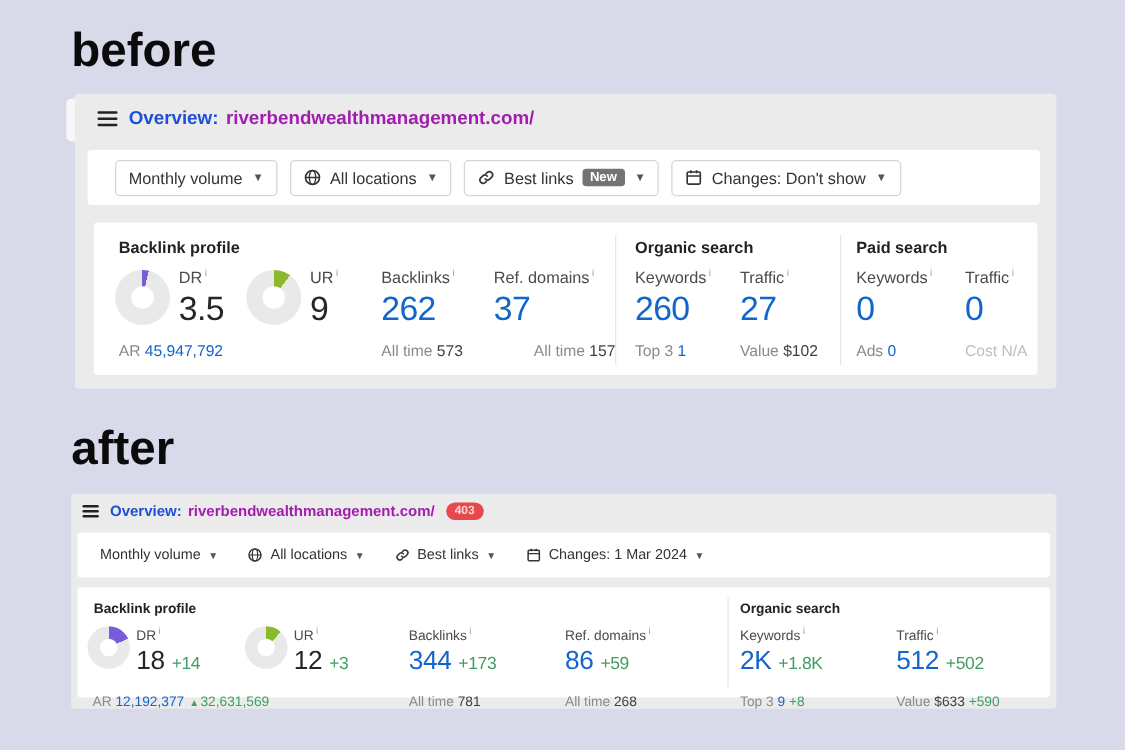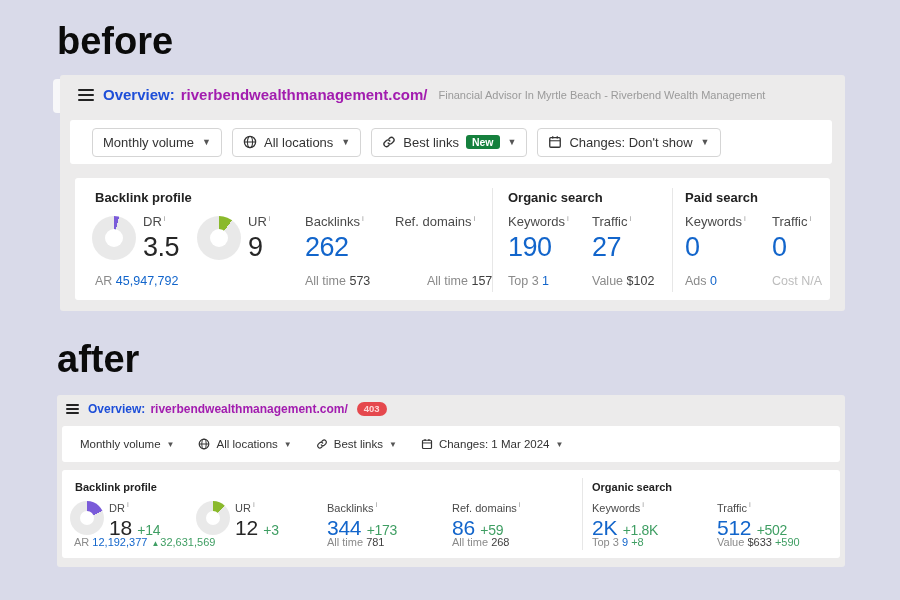--- a/index.html
+++ b/index.html
@@ -30,38 +30,38 @@
 
   
   .toolbar{display:flex;align-items:center;height:100%;}
   .btn{display:inline-flex;align-items:center;gap:7px;background:#fff;
     border:1px solid #d5d5d5;border-radius:4px;height:27px;padding:0 10px;
     font-size:13px;color:#333;white-space:nowrap;cursor:pointer;}
   .btn .caret{font-size:9px;color:#555;margin-left:1px;}
   .btn-plain{display:inline-flex;align-items:center;gap:6px;background:transparent;
     border:none;font-size:11.5px;color:#333;white-space:nowrap;cursor:pointer;padding:0;}
   .btn-plain .caret{font-size:8px;color:#555;}
-  .badge-new{background:#15803d;color:#fff;font-size:10.5px;font-weight:700;
+  .badge-new{background:#737373;color:#fff;font-size:10.5px;font-weight:700;
     padding:2px 6px;border-radius:3px;line-height:1;}
   .icon-svg{display:inline-block;vertical-align:middle;}
 
   
   .mcol{position:absolute;white-space:nowrap;}
   .mlabel{font-size:13px;color:#4a4a4a;}
   .mlabel-sm{font-size:11px;color:#4a4a4a;}
   .info::after{content:"i";font-size:8px;color:#a0a0a0;vertical-align:super;margin-left:2px;}
   .mvalue{font-size:27px;color:#262626;letter-spacing:-0.5px;margin-top:3px;}
   .mvalue-sm{font-size:21px;color:#262626;letter-spacing:-0.3px;margin-top:2px;}
   .blue{color:#1265cb;}
   .green{color:#3f9e63;}
   .gray{color:#8a8a8a;}
   .dark{color:#3f3f3f;}
   .lightgray{color:#bdbdbd;}
   .msub{font-size:12.5px;margin-top:0;}
-  .msub-sm{font-size:11px;}
+  .msub-sm{font-size:11px;margin-top:20px;}
   .sec-title{font-size:13px;font-weight:700;color:#222;}
   .sec-title-sm{font-size:11px;font-weight:700;color:#222;}
   .vdiv{position:absolute;width:1px;background:#e7e7e7;}
   .delta-sm{font-size:14px;}
 
   
   .gauge{position:absolute;border-radius:50%;}
   .gauge .hole{position:absolute;background:#fff;border-radius:50%;}
   .g44{width:44px;height:44px;}
   .g44 .hole{inset:13px;}
@@ -79,21 +79,20 @@
 <div class="panel" style="left:60px;top:75px;width:785px;height:236px;">
 
   <div class="hdr" style="left:18px;top:11px;font-size:15px;">
     <span class="burger">
         <i></i>
         <i></i>
         <i></i>
       </span>
     <span class="title">Overview:</span>
     <span class="domain" style="margin-left:-3px;">riverbendwealthmanagement.com/</span>
-    <span class="subtitle" style="font-size:11px;margin-left:2px;">Financial Advisor In Myrtle Beach - Riverbend Wealth Management</span>
   </div>
 
   <div class="white-row" style="left:10px;top:45px;width:762px;height:44px;">
     <div class="toolbar" style="padding-left:22px;gap:10px;">
       <span class="btn">
         <span>Monthly volume</span>
         <span class="caret">▼</span>
       </span>
       <span class="btn">
         <svg class="icon-svg" width="14" height="14" viewBox="0 0 16 16">
@@ -158,29 +157,30 @@
       <div class="mlabel info"><span>Backlinks</span></div>
       <div class="mvalue blue">262</div>
     </div>
     <div class="mcol msub" style="left:230px;top:96px;">
       <span class="gray">All time</span>
       <span class="dark">573</span>
     </div>
 
     <div class="mcol" style="left:320px;top:36px;">
       <div class="mlabel info"><span>Ref. domains</span></div>
+      <div class="mvalue blue">37</div>
     </div>
     <div class="mcol msub" style="left:320px;top:96px;margin-left:32px;">
       <span class="gray">All time</span>
       <span class="dark">157</span>
     </div>
 
     <div class="mcol" style="left:433px;top:36px;">
       <div class="mlabel info"><span>Keywords</span></div>
-      <div class="mvalue blue">190</div>
+      <div class="mvalue blue">260</div>
     </div>
     <div class="mcol msub" style="left:433px;top:96px;">
       <span class="gray">Top 3</span>
       <span class="blue">1</span>
     </div>
 
     <div class="mcol" style="left:517px;top:36px;">
       <div class="mlabel info"><span>Traffic</span></div>
       <div class="mvalue blue">27</div>
     </div>

